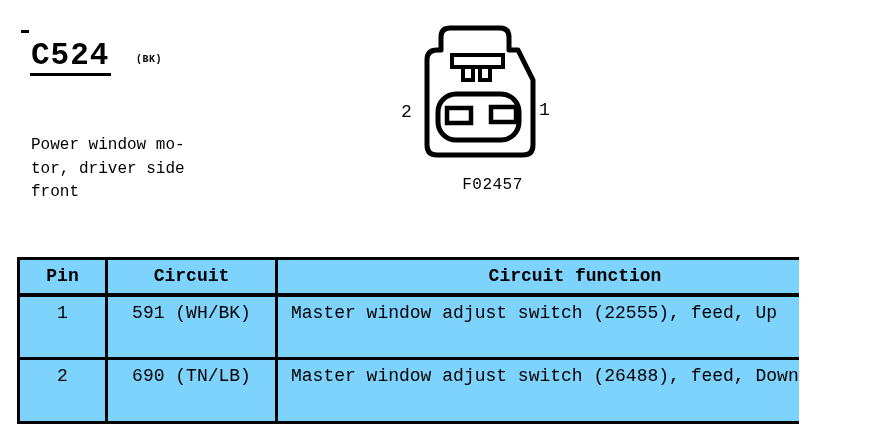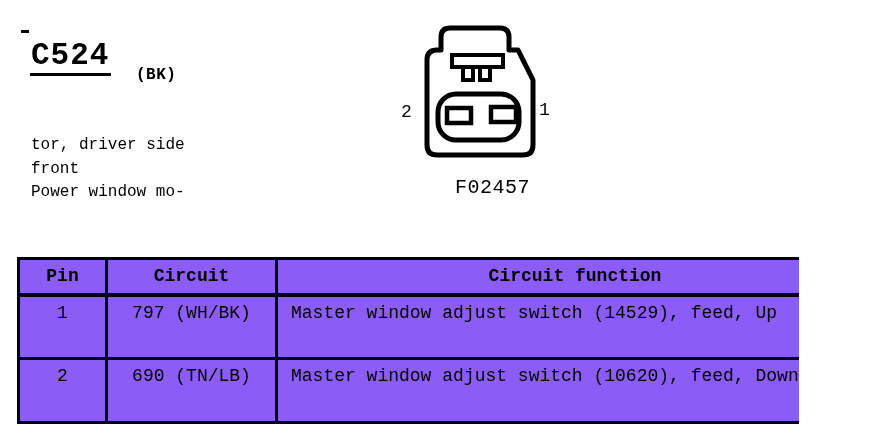--- a/index.html
+++ b/index.html
@@ -18,22 +18,22 @@
   
   .connector-id {
     left: 31px; top: 38px;
     font-size: 31px; font-weight: 700; letter-spacing: 1px;
   }
   .connector-id-underline {
     left: 30px; top: 73px; width: 81px; height: 3px;
     background: #000;
   }
   .connector-color {
-    left: 136px; top: 66px;
-    font-size: 16px; font-weight: 700; letter-spacing: 0.5px;
+    left: 136px; top: 54px;
+    font-size: 10px; font-weight: 700; letter-spacing: 0.5px;
   }
   .part-number {
     left: 31px; top: 86px;
     font-size: 26px; font-weight: 700; letter-spacing: 1px;
   }
   .description {
     left: 31px; top: 134px; width: 175px;
     font-size: 16px; line-height: 23.5px;
   }
   .artifact-dash {
@@ -42,30 +42,30 @@
 
   
   .connector-svg { left: 395px; top: 25px; }
   .pin-label {
     font-size: 18px; font-weight: 400;
   }
   .pin-label-left  { left: 401px; top: 102px; }
   .pin-label-right { left: 539px; top: 100px; }
   .figure-id {
     left: 445px; top: 176px; width: 95px;
-    text-align: center; font-size: 20px; letter-spacing: 0.5px;
+    text-align: center; font-size: 16px; letter-spacing: 0.5px;
   }
 
   
   .pinout-table-wrap { left: 17px; top: 257px; }
   table.pinout {
     border-collapse: collapse;
     table-layout: fixed;
     width: 855px;
-    background: #8b5cf6;
+    background: #7dd3fc;
   }
   table.pinout col.c-pin     { width: 88px; }
   table.pinout col.c-circuit { width: 170px; }
   table.pinout col.c-func    { width: 597px; }
   table.pinout th, table.pinout td {
     border: 3px solid #000;
     font-size: 18px;
     overflow: hidden;
   }
   table.pinout th {
@@ -88,22 +88,22 @@
 <body>
 
 <div id="page">
 
   <div class="abs artifact-dash"></div>
 
   <div class="abs connector-id">C524</div>
   <div class="abs connector-id-underline"></div>
   <div class="abs connector-color">(BK)</div>
   <div class="abs description">
+    <div>Power window mo-</div>
     <div>tor, driver side front</div>
-    <div>Power window mo-</div>
   </div>
 
   <svg class="abs connector-svg" width="165" height="140" viewBox="0 0 165 140" fill="none">
 
     <path d="M 32 35
              Q 32 25 42 25
              L 46 25
              L 46 12
              Q 46 3 55 3
              L 105 3
@@ -140,25 +140,25 @@
       <thead>
         <tr>
           <th>Pin</th>
           <th>Circuit</th>
           <th>Circuit function</th>
         </tr>
       </thead>
       <tbody>
         <tr>
           <td class="cell-pin">1</td>
-          <td class="cell-circuit">797 (WH/BK)</td>
-          <td class="cell-func">Master window adjust switch (14529), feed, Up</td>
+          <td class="cell-circuit">591 (WH/BK)</td>
+          <td class="cell-func">Master window adjust switch (22555), feed, Up</td>
         </tr>
         <tr>
           <td class="cell-pin">2</td>
           <td class="cell-circuit">690 (TN/LB)</td>
-          <td class="cell-func">Master window adjust switch (10620), feed, Down</td>
+          <td class="cell-func">Master window adjust switch (26488), feed, Down</td>
         </tr>
       </tbody>
     </table>
   </div>
 
 </div>
 
 </body></html>

